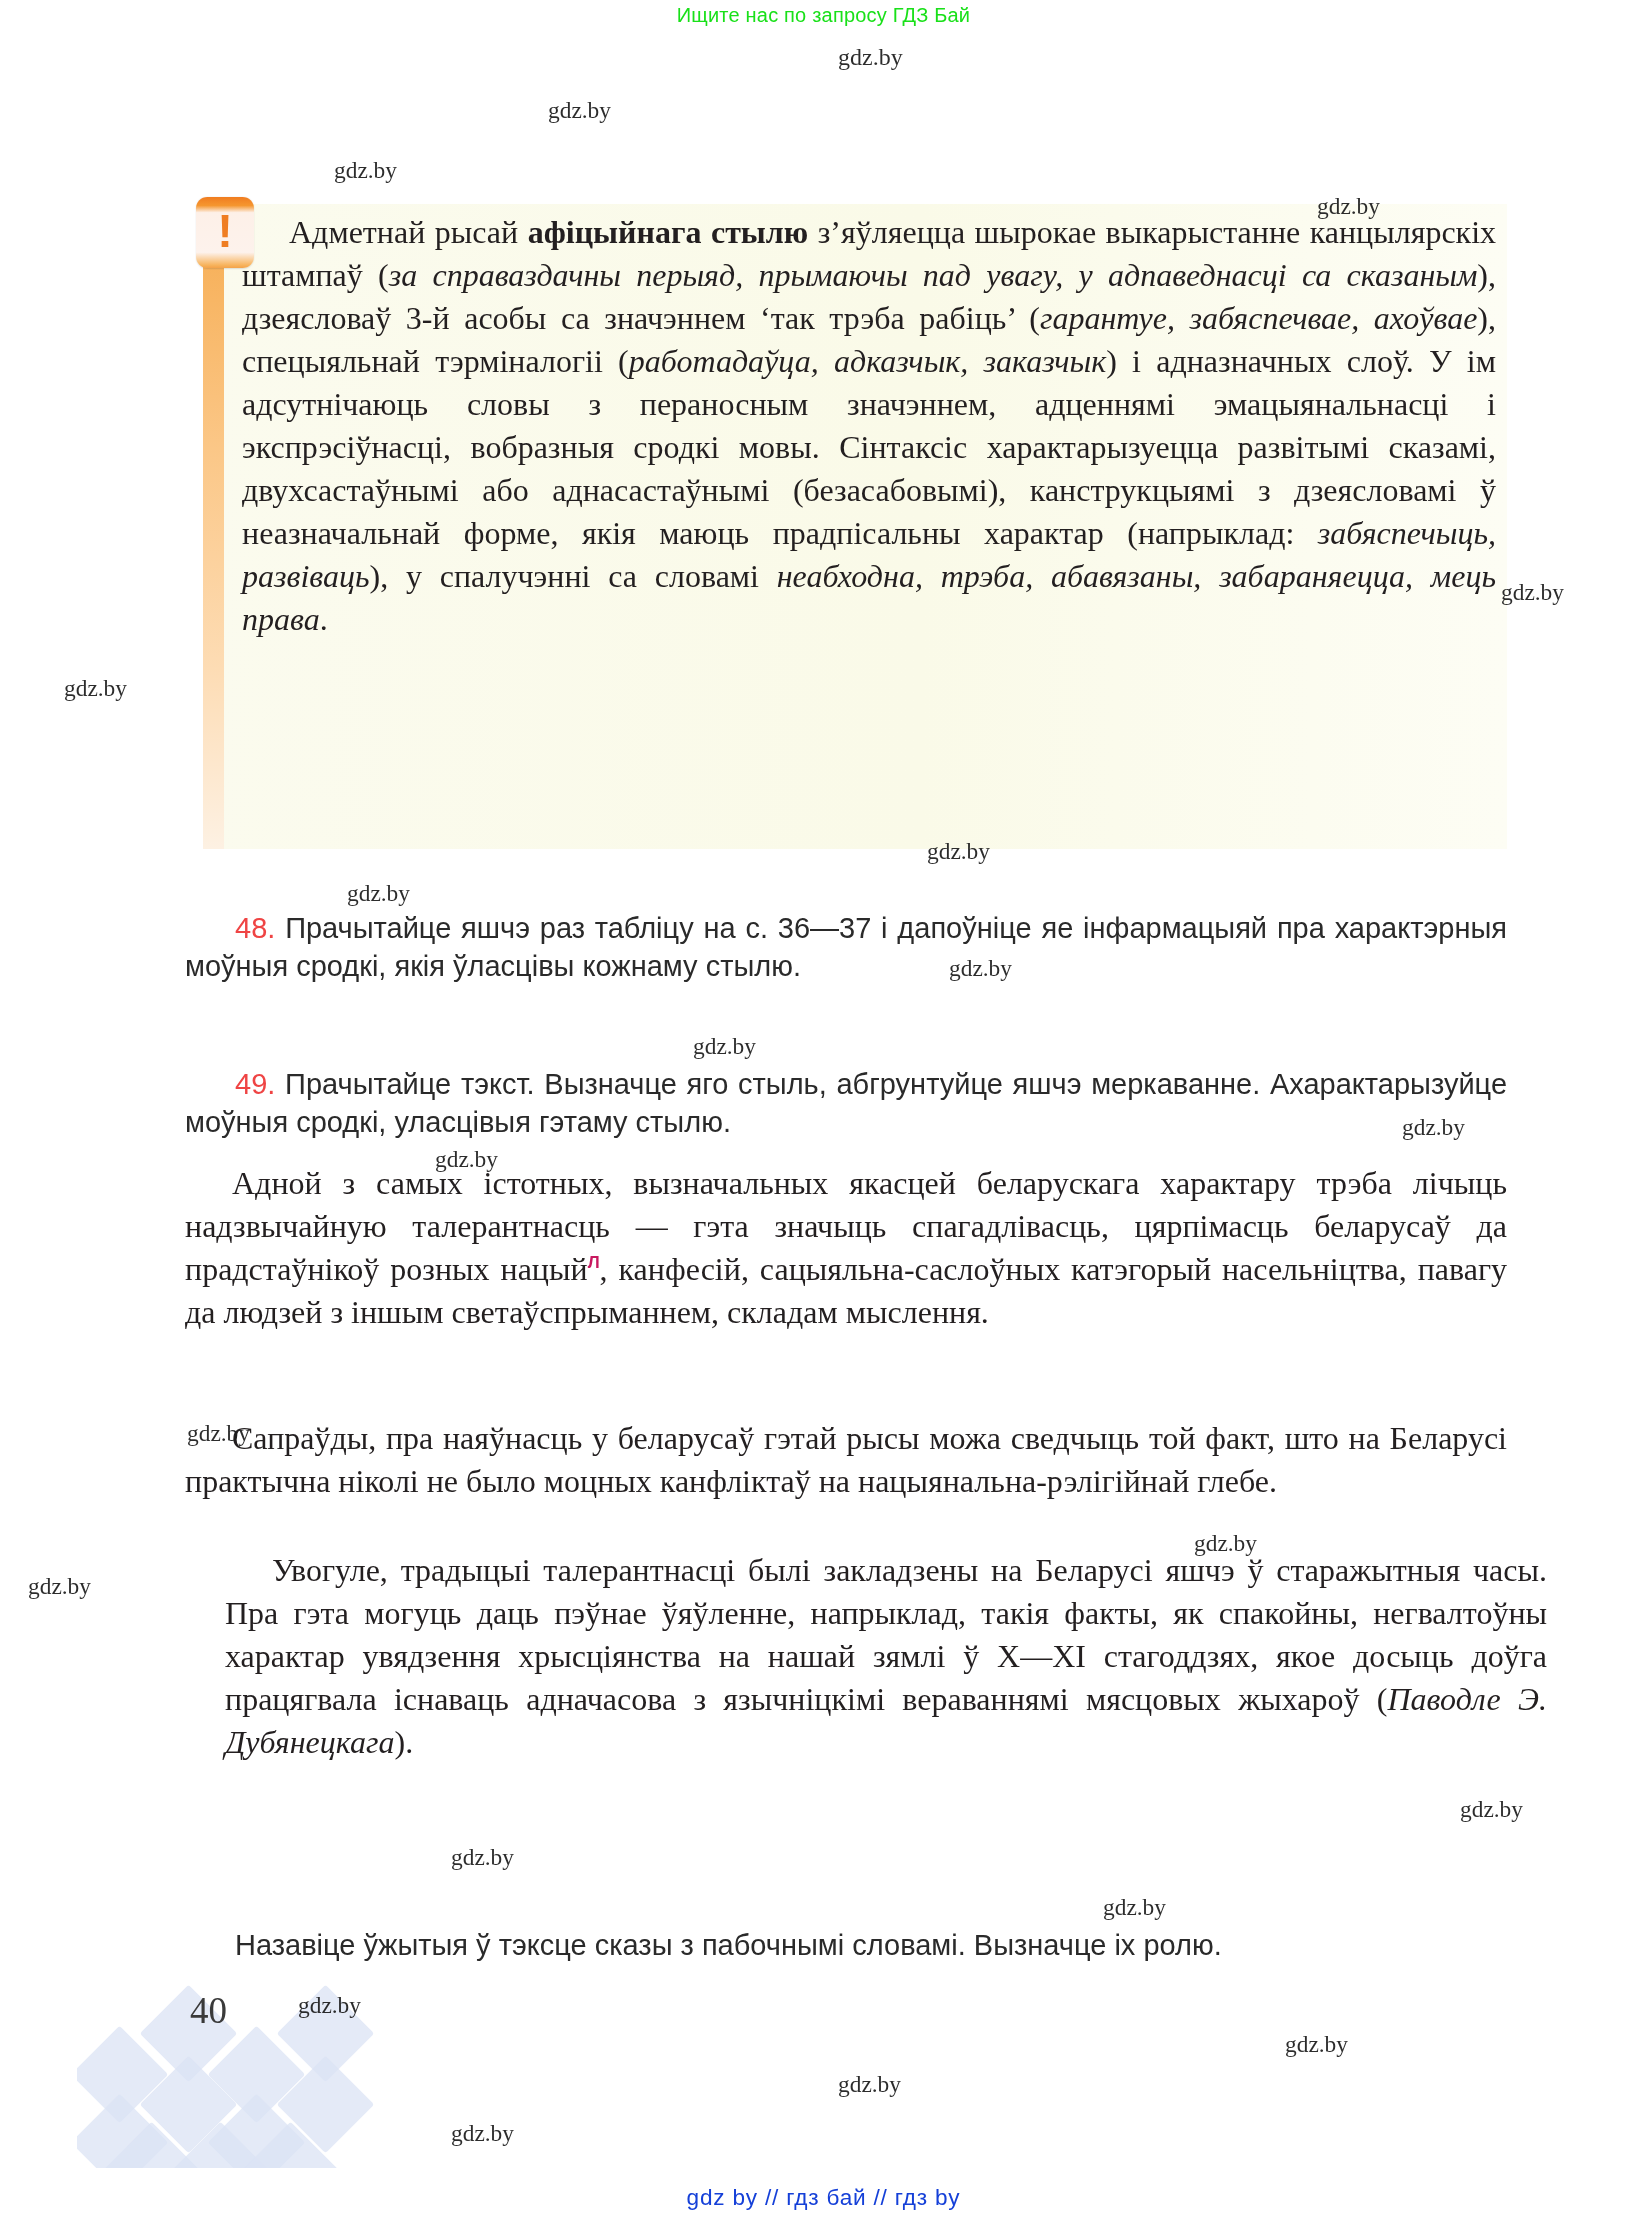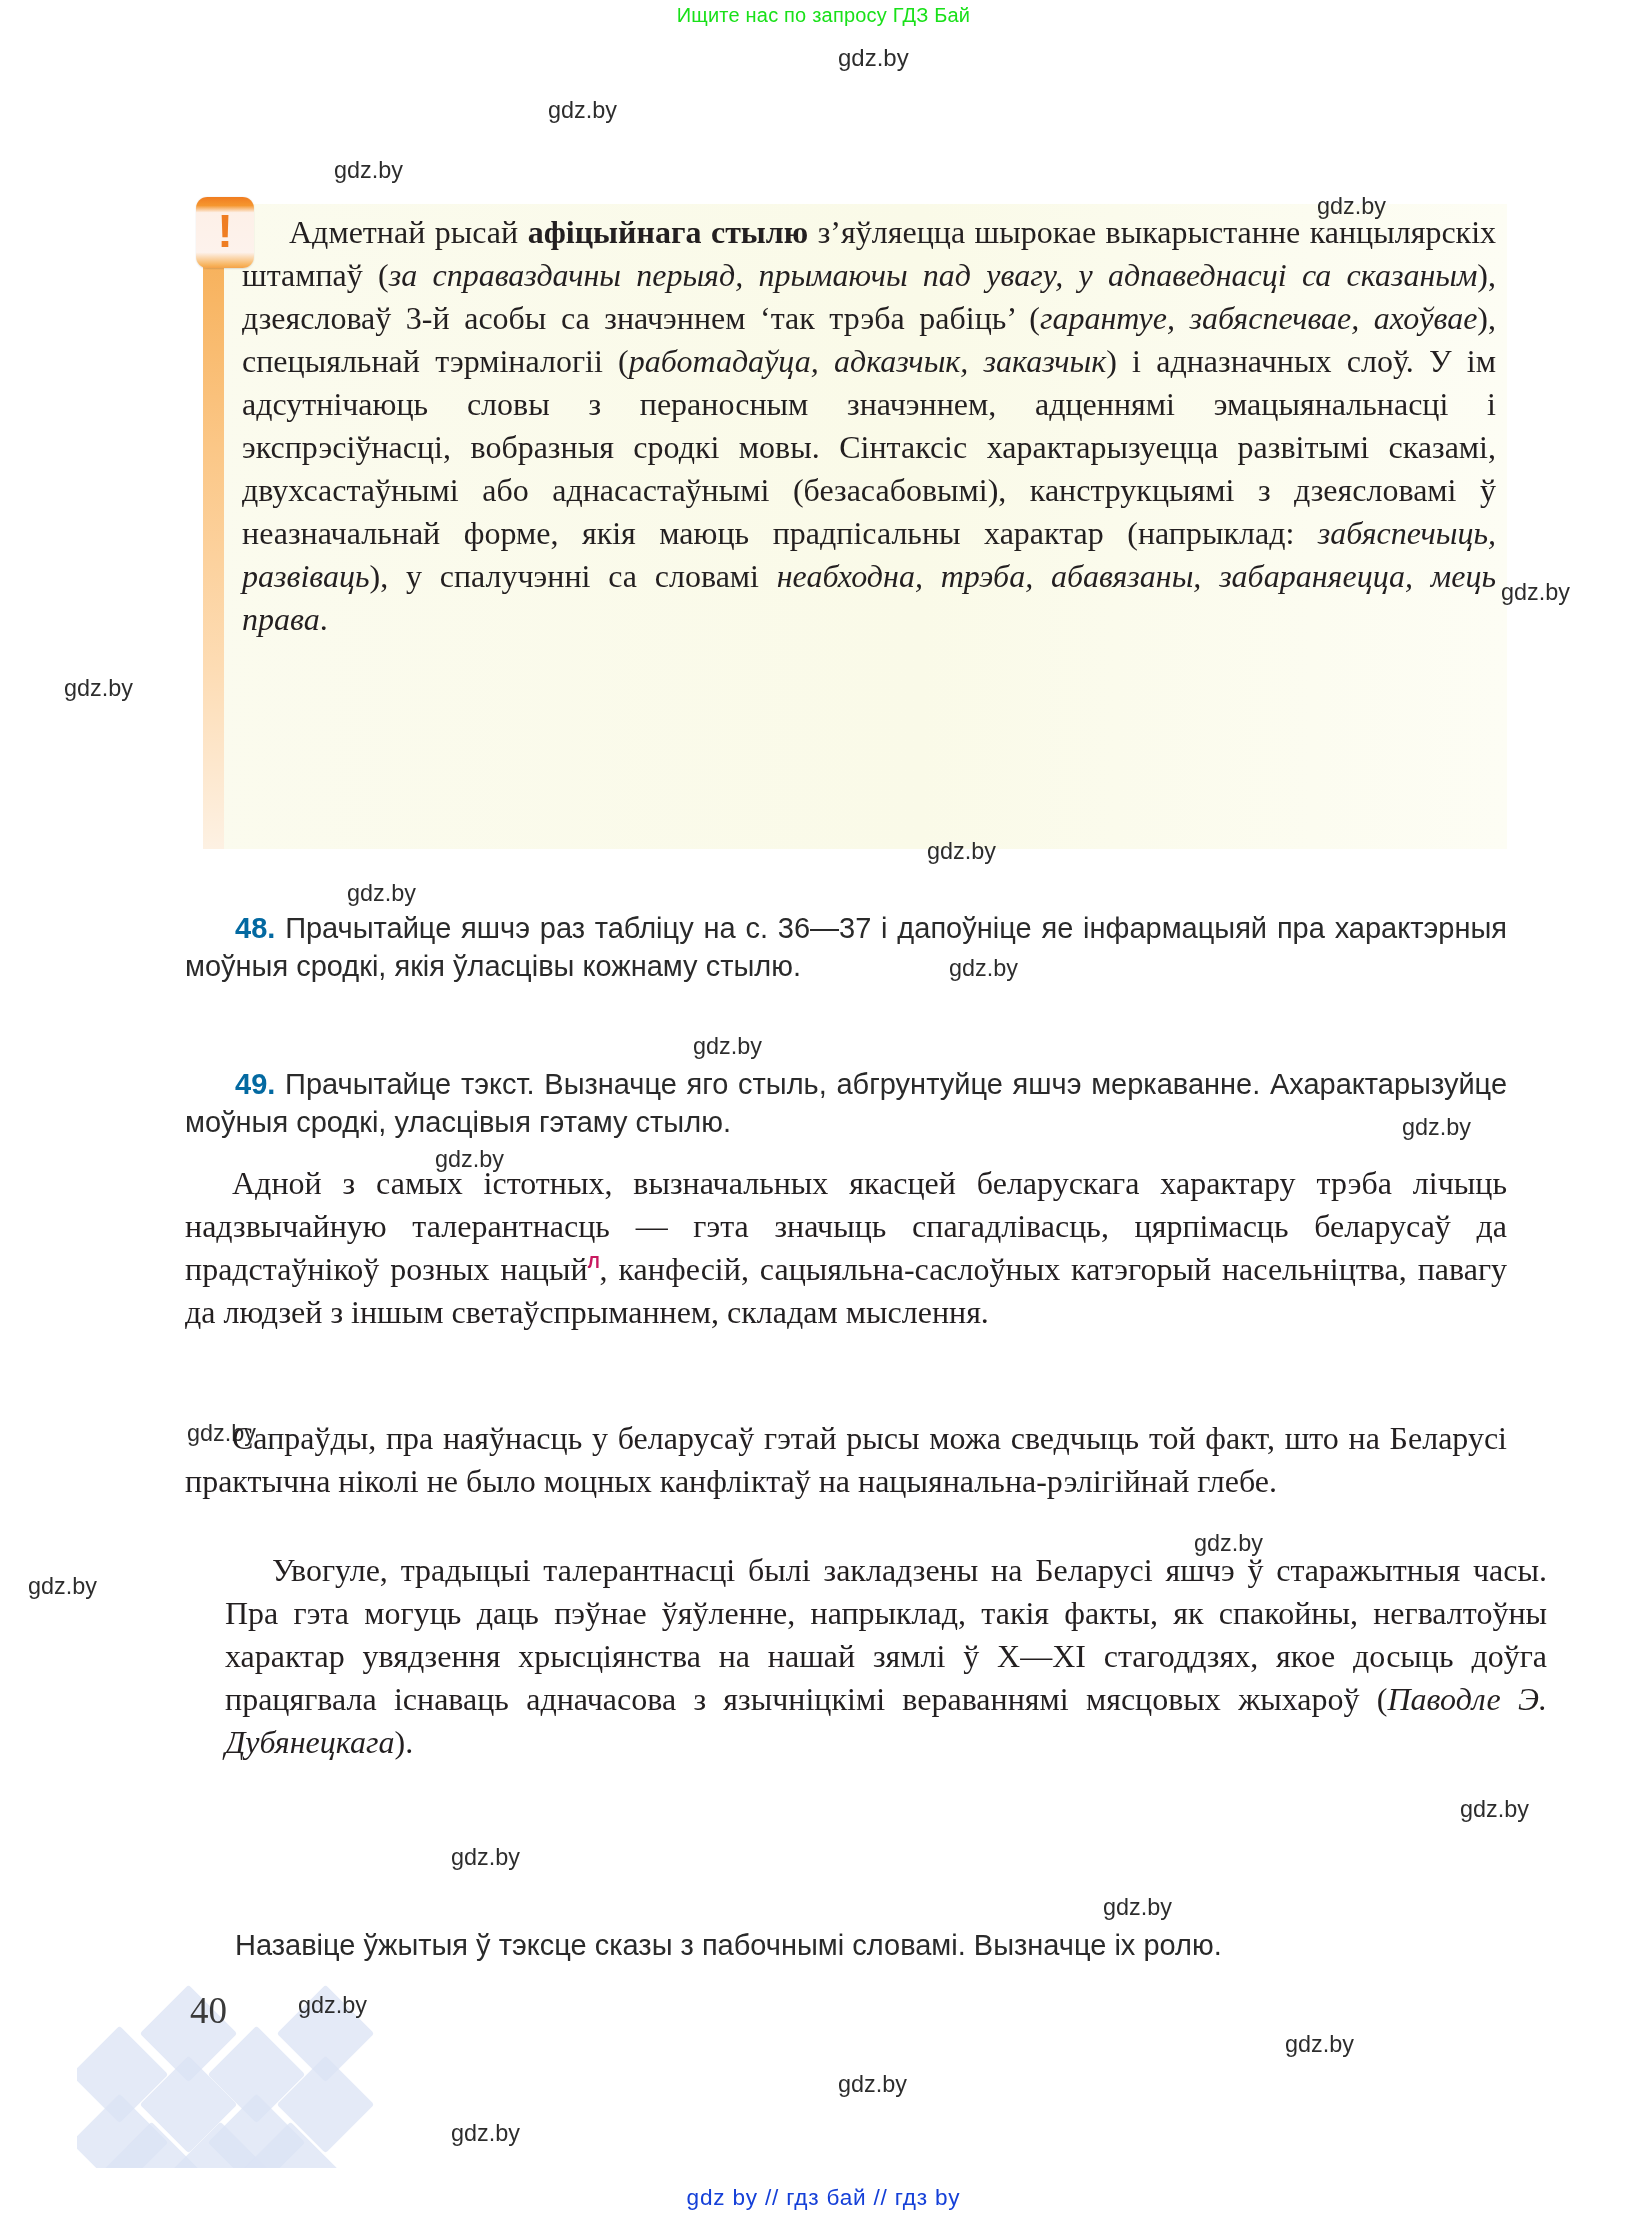--- a/index.html
+++ b/index.html
@@ -66,21 +66,21 @@
   #rule-text b{font-weight:700;}
   #rule-text i{}
 
   
   .task{
     position:absolute;
     font-family:"Liberation Sans", sans-serif;
     font-size:29px;line-height:38px;color:#2a2a2a;
     text-align:justify;text-justify:inter-word;
   }
-  .task .num{color:#0369a1;font-weight:700;}
+  .task .num{color:#ef4444;font-weight:400;}
   .task .ind{display:inline-block;width:50px;}
 
   #task-48{left:185px;top:909px;width:1322px;}
   #task-49{left:185px;top:1065px;width:1322px;}
   #q-1{left:185px;top:1846px;width:1322px;}
   #q-2{left:185px;top:1926px;width:1322px;}
 
   
   .body-text{
     position:absolute;
@@ -111,21 +111,21 @@
   }
   #corner-decor .dm{
     position:absolute;width:69px;height:69px;
     background:#dbe3f4;transform:rotate(45deg);
     border-radius:3.2px;opacity:.75;
   }
 
   
   .wm{
     position:absolute;
-    font-family:Liberation Sans, sans-serif;
+    font-family:Liberation Serif, serif;
     color:#1b1b1b;white-space:nowrap;
     opacity:.92;
   }
 </style>
 </head>
 <body>
 
 <div id="promo-banner">
   <span>Ищите нас по запросу ГДЗ Бай</span>
 </div>

